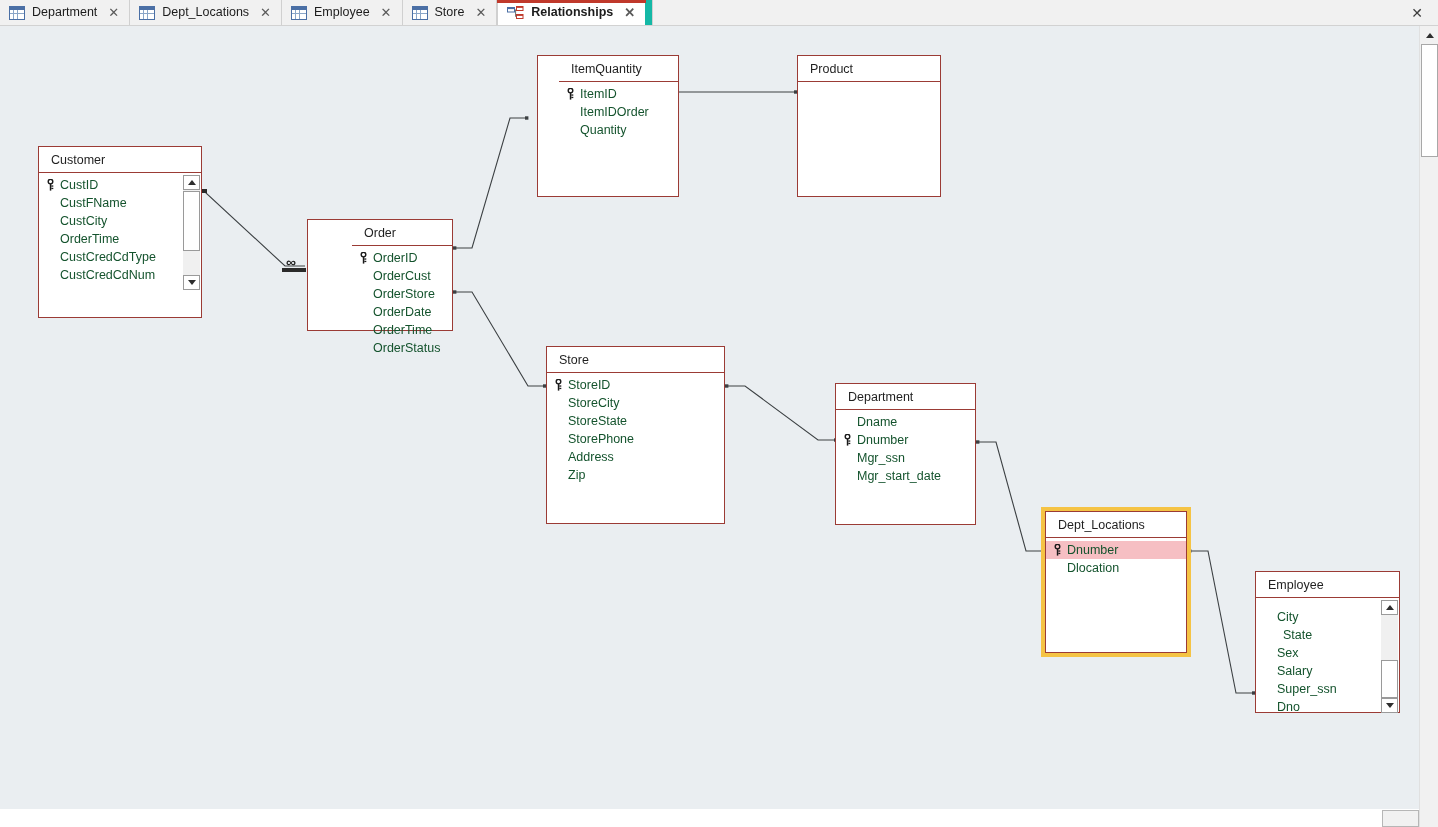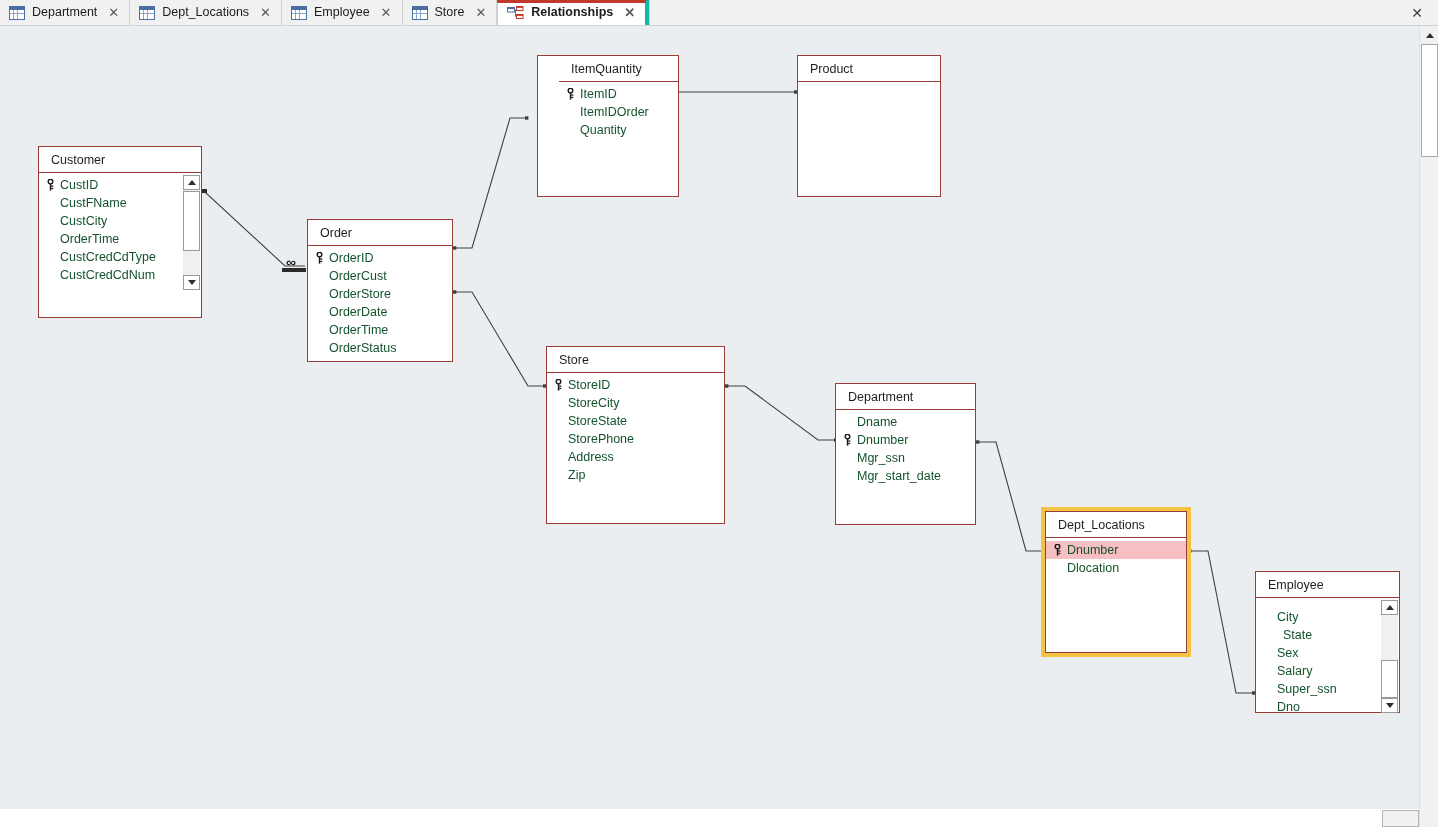--- a/index.html
+++ b/index.html
@@ -27,21 +27,21 @@
     gap: 7px;
     background: #f1f1f1;
     border-right: 1px solid #d0d0d0;
     font-size: 12.5px;
     color: #1c1c1c;
     cursor: default;
     white-space: nowrap;
   }
   .tab.active {
     background: #ffffff;
-    border-right: 4px solid #14b8a6;
+    border-right: 7px solid #14b8a6;
     border-left: 1px solid #d0d0d0;
     font-weight: bold;
   }
   .tab.active::before {
     content: "";
     position: absolute; left: -1px; right: -1px; top: 0;
     height: 3px; background: #c0392b;
   }
   .tab-ico { width: 16px; height: 14px; flex: 0 0 16px; position: relative; }
   
@@ -324,21 +324,21 @@
           <span class="arrow-up"></span>
         </div>
       <div class="si-track" style="top:15px; height:100px;"></div>
       <div class="si-thumb" style="top:16px; height:60px;"></div>
       <div class="si-btn" style="top:100px;">
           <span class="arrow-down"></span>
         </div>
     </div>
   </div>
 
-  <div class="tbl" style="left:307px; top:193px; width:146px; height:143px;">
+  <div class="tbl" style="left:307px; top:193px; width:146px; height:112px;padding-left:44px;">
     <div class="tbl-title">Order</div>
     <div class="tbl-fields">
       <div class="field pk">
         <span class="key">
           <svg width="9" height="12" viewBox="0 0 9 12">
               <circle cx="4.5" cy="2.6" r="2.3" fill="none" stroke="#1a1a1a" stroke-width="1.4"></circle>
               <rect x="3.8" y="4.6" width="1.5" height="7" fill="#1a1a1a"></rect>
               <rect x="5.3" y="6.4" width="2" height="1.3" fill="#1a1a1a"></rect>
               <rect x="5.3" y="8.8" width="2" height="1.3" fill="#1a1a1a"></rect>
             </svg>

